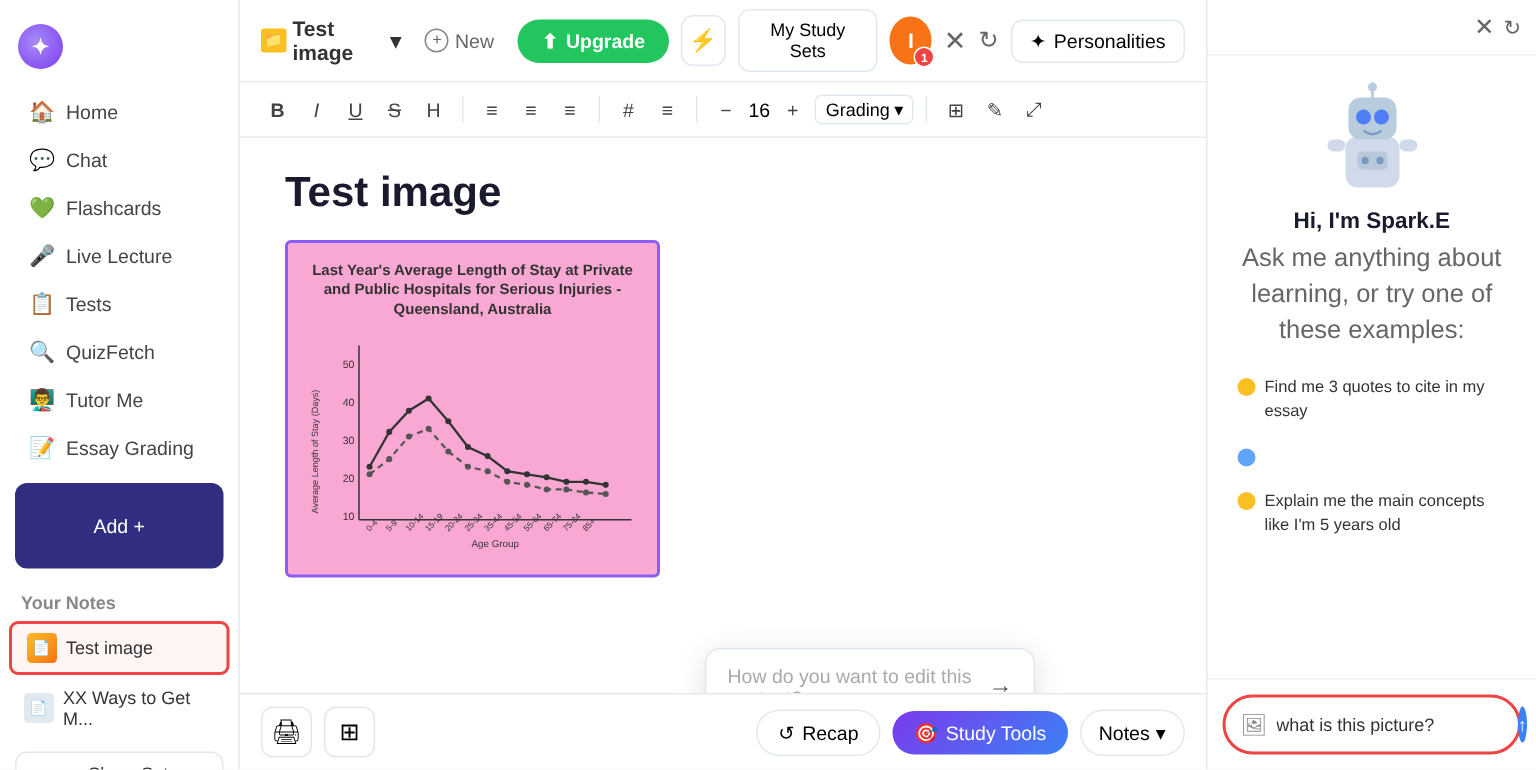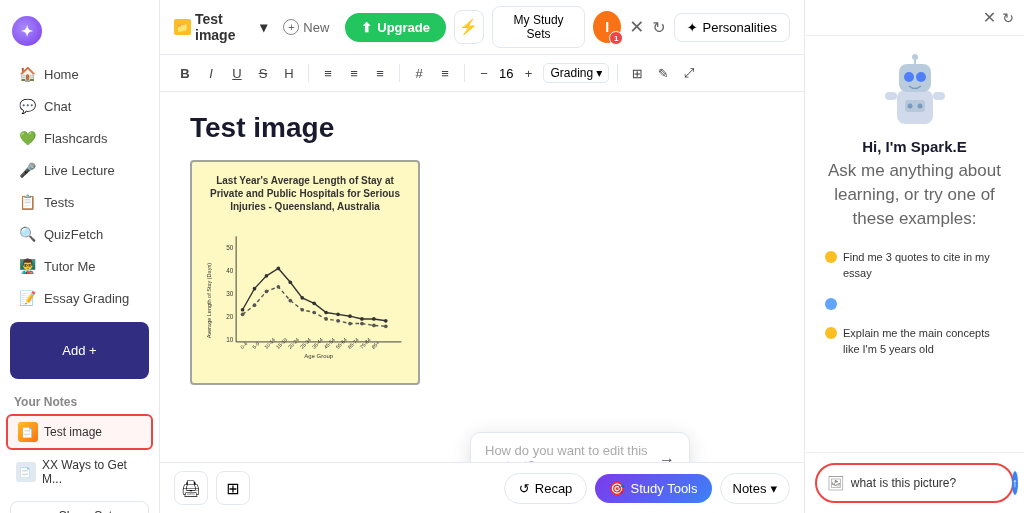--- a/index.html
+++ b/index.html
@@ -44,21 +44,21 @@
     .tb-btn.bold { font-weight: bold; }
     .tb-btn.italic { font-style: italic; }
     .font-select { display: flex; align-items: center; gap: 3px; border: 1px solid #e2e8f0; border-radius: 5px; padding: 2px 6px; font-size: 12px; background: white; cursor: pointer; }
     .font-size-ctrl { display: flex; align-items: center; gap: 4px; font-size: 13px; }
 
     
     .content-area { flex: 1; overflow-y: auto; padding: 20px 30px; position: relative; }
     .doc-title { font-size: 28px; font-weight: 700; color: #1a1a2e; margin-bottom: 16px; }
 
     
-    .chart-container { border: 2px solid #a3a3a3; border-radius: 4px; padding: 12px; width: 230px; background: #fef9c3; margin-bottom: 20px; }
+    .chart-container { border: 2px solid #8b5cf6; border-radius: 4px; padding: 12px; width: 250px; background: #f9a8d4; margin-bottom: 20px; }
     .chart-title { font-size: 10px; font-weight: 600; text-align: center; color: #333; margin-bottom: 8px; line-height: 1.3; }
     .chart-area { position: relative; height: 150px; }
     .chart-area svg { width: 100%; height: 100%; }
 
     
     .edit-popup { background: white; border: 1px solid #e2e8f0; border-radius: 10px; box-shadow: 0 4px 20px rgba(0,0,0,0.12); width: 220px; position: absolute; left: 310px; top: 340px; z-index: 10; }
 
     
     .how-edit-bar { display: flex; align-items: center; padding: 10px 14px; color: #aaa; font-size: 13px; border-bottom: 1px solid #f5f5f5; }
     .how-edit-bar .arrow-right { margin-left: auto; color: #555; font-size: 16px; }

